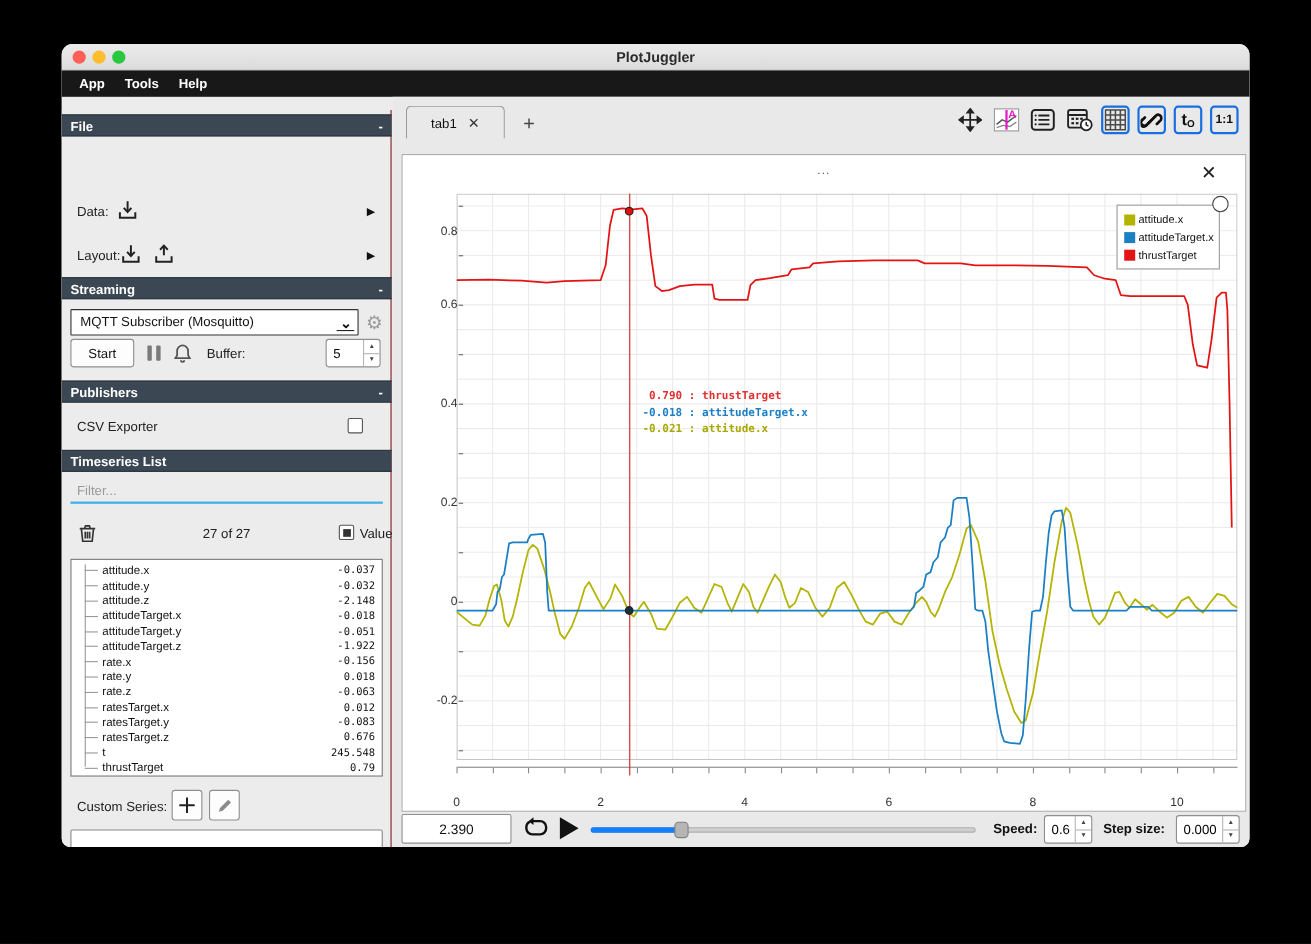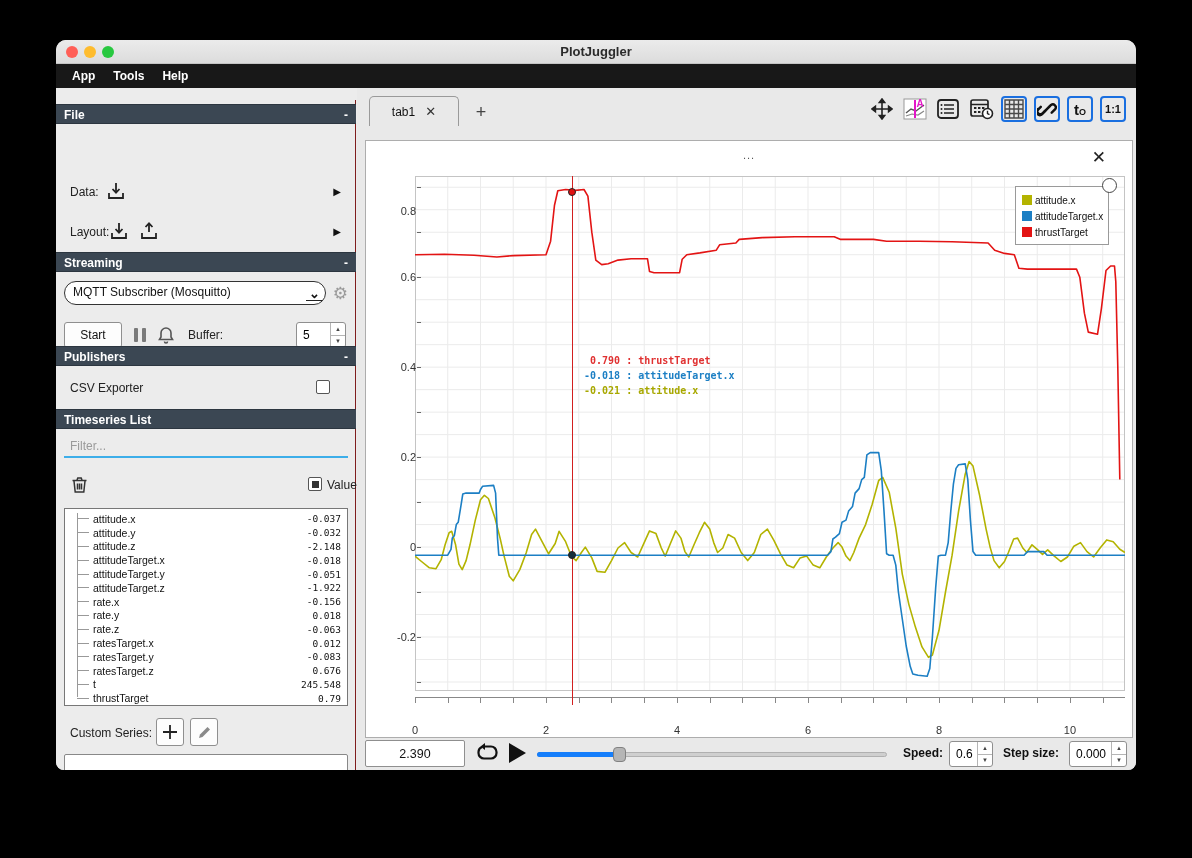--- a/index.html
+++ b/index.html
@@ -16,21 +16,21 @@
   .menubar { position:absolute; left:0; top:24px; right:0; height:24px; background:#181818; display:flex; align-items:center; padding-left:8px; gap:2px; }
   .menu-item { color:#fff; font-size:12px; font-weight:bold; padding:3px 8px; }
   
   .sidebar { position:absolute; left:0; top:48px; width:300px; bottom:0; background:#ececec; border-right:1px solid #7f1d1d;margin-top:12px; }
   .sec-header { position:absolute; left:0; width:300px; height:20px; background:#3b4753; color:#fff; font-size:12px; font-weight:bold;
                 line-height:20px; padding:0 8px; border-top:1px solid #2c3640; border-bottom:1px solid #2c3640; }
   .sec-header .dash { float:right; font-weight:bold; }
   .s-label { font-size:12px; color:#222; }
   .iconbtn { display:inline-flex; align-items:center; justify-content:center; }
   .arrow-r { position:absolute; right:14px; font-size:10px; color:#111; }
-  .combo { position:absolute; left:8px; top:0; width:262px; height:24px; background:#fff; border:1.5px solid #333; border-radius:12px;
+  .combo { position:absolute; left:8px; top:0; width:262px; height:24px; background:#fff; border:1.5px solid #333; border-radius:1px;
            font-size:12px; color:#111; line-height:21px; padding:0 26px 0 8px; }
   .combo .chev { position:absolute; right:5px; top:1px; font-size:13px; font-weight:bold; }
   .combo .chev-line { position:absolute; right:3px; bottom:3px; width:16px; height:1.5px; background:#222; }
   .btn { background:#fdfdfd; border:1px solid #8f8f8f; border-radius:3px; font-size:12px; color:#111; text-align:center; }
   .spin { position:absolute; background:#fff; border:1px solid #8f8f8f; border-radius:3px; }
   .spin .val { position:absolute; left:6px; top:0; bottom:0; right:16px; font-size:12px; display:flex; align-items:center; }
   .spin .arrows { position:absolute; right:0; top:0; bottom:0; width:15px; border-left:1px solid #b5b5b5; display:flex; flex-direction:column; }
   .spin .arrows span { flex:1; font-size:6px; color:#444; display:flex; align-items:center; justify-content:center; }
   .spin .arrows span:first-child { border-bottom:1px solid #b5b5b5; }
   .checkbox { width:14px; height:14px; border:1.5px solid #555; border-radius:2px; background:#fff; position:relative; }
@@ -153,21 +153,21 @@
 
     <div style="position:absolute; left:0; top:181px; width:300px; height:24px;">
       <div class="combo">
         <span>MQTT Subscriber (Mosquitto)</span>
         <span class="chev">⌄</span>
         <span class="chev-line"></span>
       </div>
       <div style="position:absolute; right:8px; top:2px; font-size:17px; color:#9a9a9a;">⚙</div>
     </div>
 
-    <div style="position:absolute; left:0; top:222px; width:352px; height:26px;">
+    <div style="position:absolute; left:0; top:208px; width:352px; height:26px;">
       <button class="btn" style="position:absolute; left:8px; top:0; width:58px; height:26px;">Start</button>
       <div style="position:absolute; left:78px; top:6px; display:flex; gap:4px;">
         <span style="width:4px; height:14px; background:#7a7a7a; border-radius:1px;"></span>
         <span style="width:4px; height:14px; background:#7a7a7a; border-radius:1px;"></span>
       </div>
       <div style="position:absolute; left:100px; top:3px;">
         <svg width="20" height="20" viewBox="0 0 20 20">
             <g stroke="#555" stroke-width="1.6" fill="none">
               <path d="M10 3 a5 5 0 0 1 5 5 v4 l1.5 2.5 h-13 L5 12 v-4 a5 5 0 0 1 5-5 z"></path>
               <path d="M8.5 16.5 a1.5 1.5 0 0 0 3 0"></path>
@@ -202,20 +202,21 @@
       <div style="position:absolute; left:14px; top:1px;">
         <svg width="19" height="20" viewBox="0 0 19 20">
             <g stroke="#333" stroke-width="1.5" fill="none">
               <path d="M4 6 l1.2 11 h8.6 L15 6"></path>
               <path d="M2.5 5.5 h14"></path>
               <path d="M7 5 l0.8-2 h3.4 l0.8 2"></path>
               <path d="M7.5 8.5 v6 M9.5 8.5 v6 M11.5 8.5 v6"></path>
             </g>
           </svg>
       </div>
+      <div style="position:absolute; left:0; right:0; top:4px; text-align:center; font-size:12px; color:#222;">27 of 27</div>
       <div class="checkbox checked" style="position:absolute; left:252px; top:3px;"></div>
       <div class="s-label" style="position:absolute; left:271px; top:4px;">Values</div>
     </div>
 
     <div class="ts-list">
       <div class="ts-tree"></div>
       <div id="ts-rows">
           <div class="ts-row">
             <span class="ts-branch"></span>
             <span class="ts-name">attitude.x</span>

